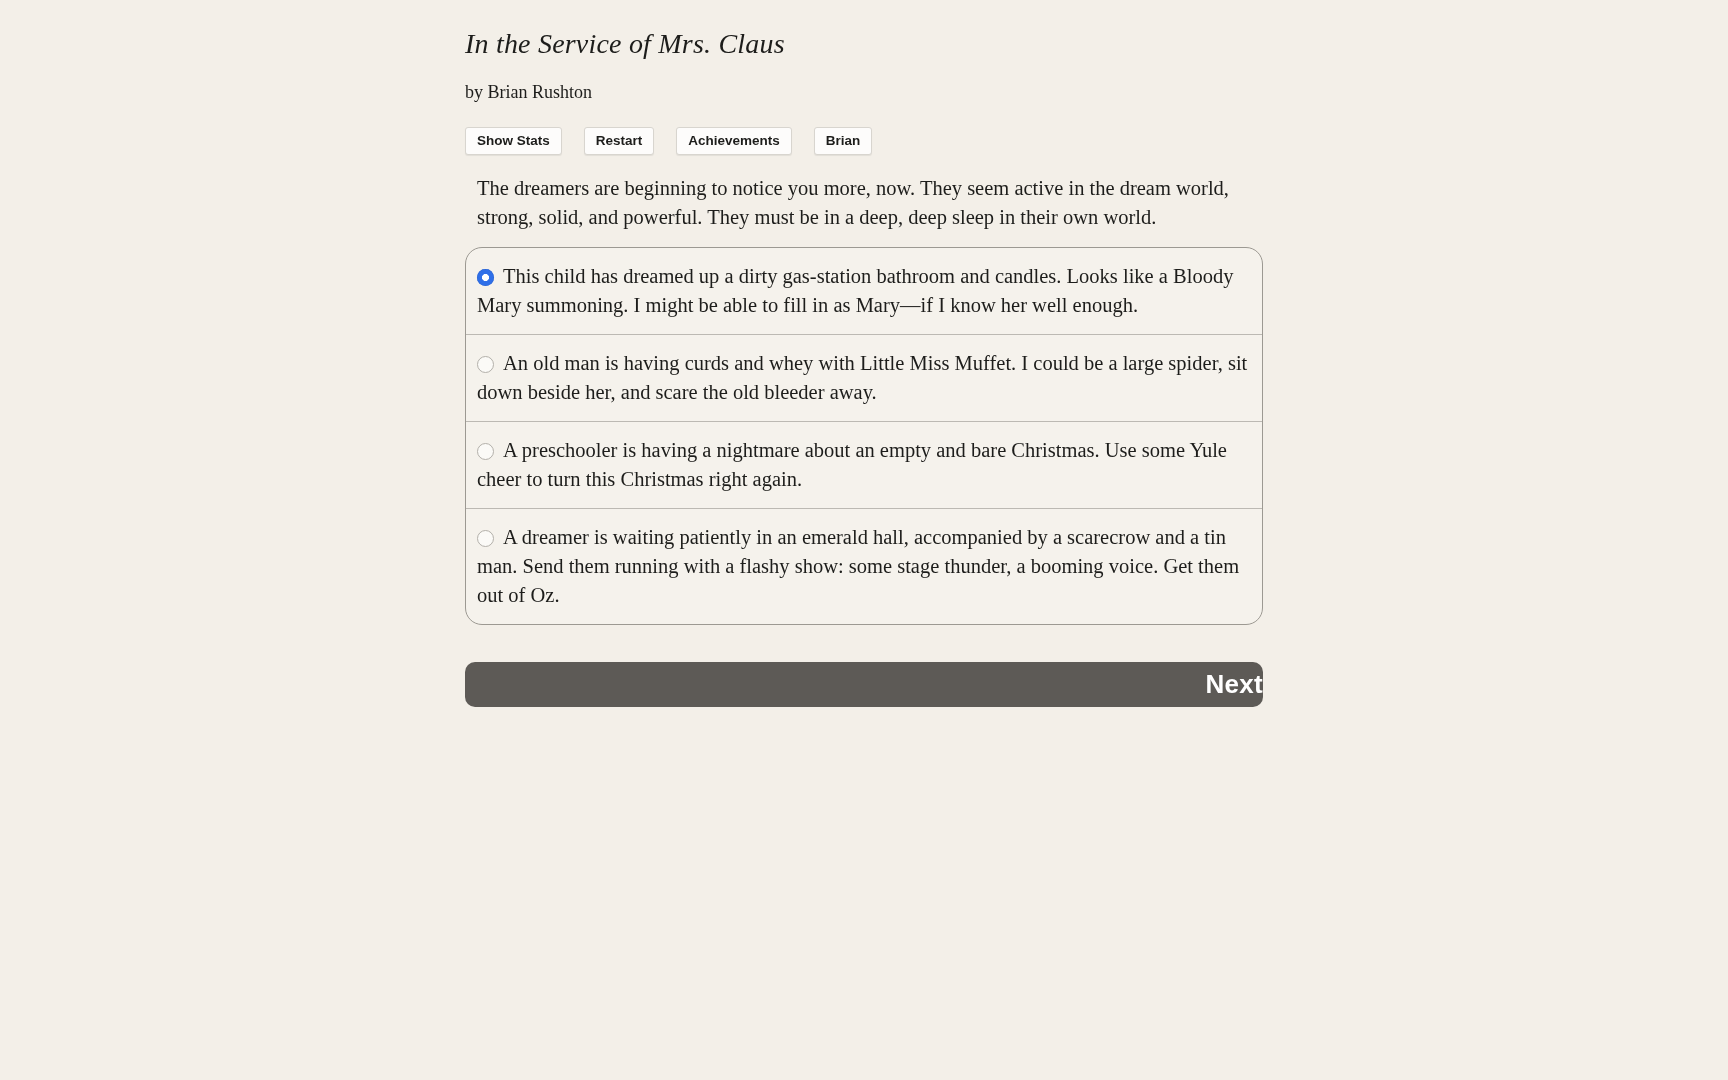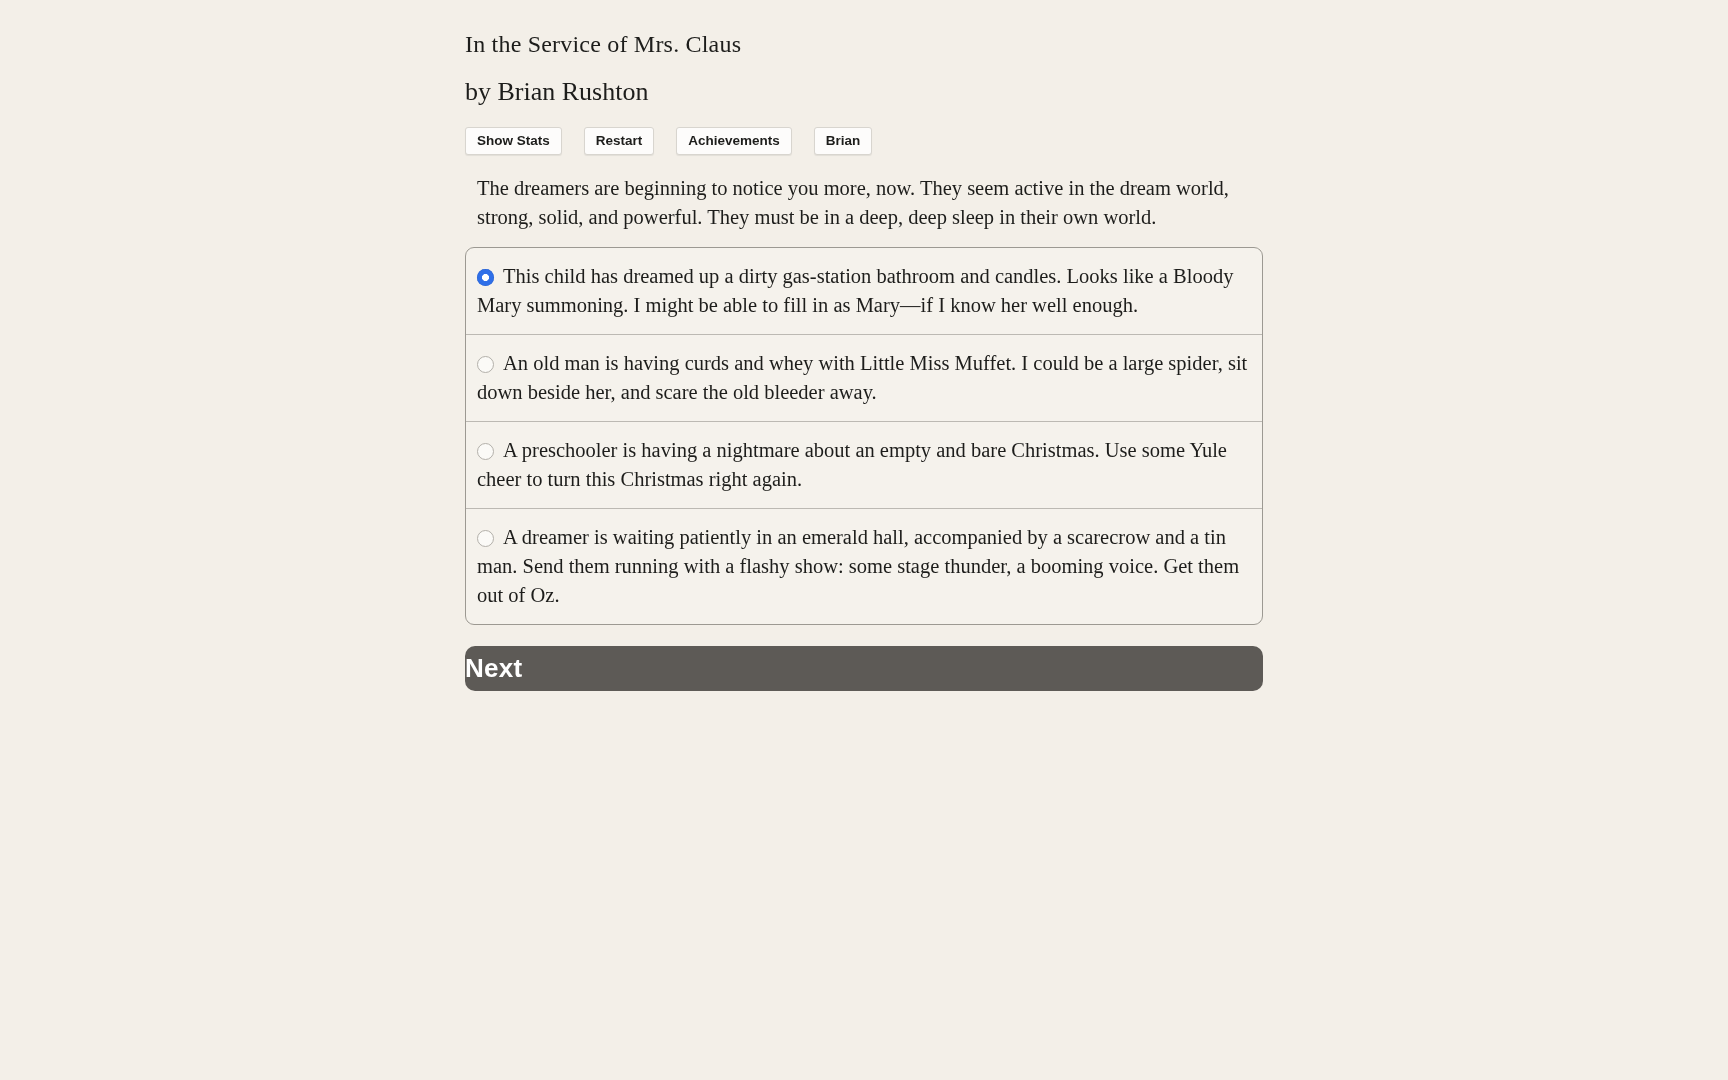--- a/index.html
+++ b/index.html
@@ -12,28 +12,29 @@
     font-family: "Liberation Serif", serif;
     color: #1d1d1b;
     -webkit-font-smoothing: antialiased;
   }
   .column {
     width: 798px;
     margin: 0 auto;
     padding-top: 26px;
   }
   .title {
-    font-size: 24px;
+    font-size: 28px;
     line-height: 36px;
     font-weight: 500;
     margin: 0;
     letter-spacing: 0.2px;
+    font-style: italic;
   }
   .author {
-    font-size: 26px;
+    font-size: 18px;
     line-height: 26px;
     margin-top: 17px;
   }
   .toolbar {
     margin-top: 22px;
     display: flex;
     gap: 22px;
     align-items: center;
   }
   .toolbar button {
@@ -50,21 +51,21 @@
     line-height: 17px;
   }
   .story p {
     font-size: 20.5px;
     line-height: 29px;
     margin: 19px 12px 0;
   }
   .choice-box {
     margin-top: 15px;
     border: 1px solid #9c9992;
-    border-radius: 9px;
+    border-radius: 17px;
     background: #f5f2ec;
     overflow: hidden;
   }
   .choice-row {
     padding: 14px 14px 14px 11px;
     font-size: 20.5px;
     line-height: 29px;
     cursor: pointer;
   }
   .choice-row + .choice-row {
@@ -83,29 +84,29 @@
   }
   .radio.selected {
     border: none;
     background: radial-gradient(circle at 50% 50%, #ffffff 0 3.2px, #2f6fe8 3.8px 100%);
     box-shadow: 0 0 0 0.5px #2a63cf inset;
   }
   .next-button {
     display: block;
     width: 798px;
     height: 45px;
-    margin-top: 21px;
+    margin-top: 37px;
     background: #5d5a56;
     border: none;
     border-radius: 10px;
     color: #ffffff;
     font-family: "Liberation Sans", sans-serif;
     font-size: 26px;
     font-weight: 700;
-    text-align: left;
+    text-align: right;
     line-height: 45px;
     padding: 0;
     cursor: pointer;
     letter-spacing: 0.3px;
   }
 </style>
 </head>
 <body>
 
 <div class="column">

